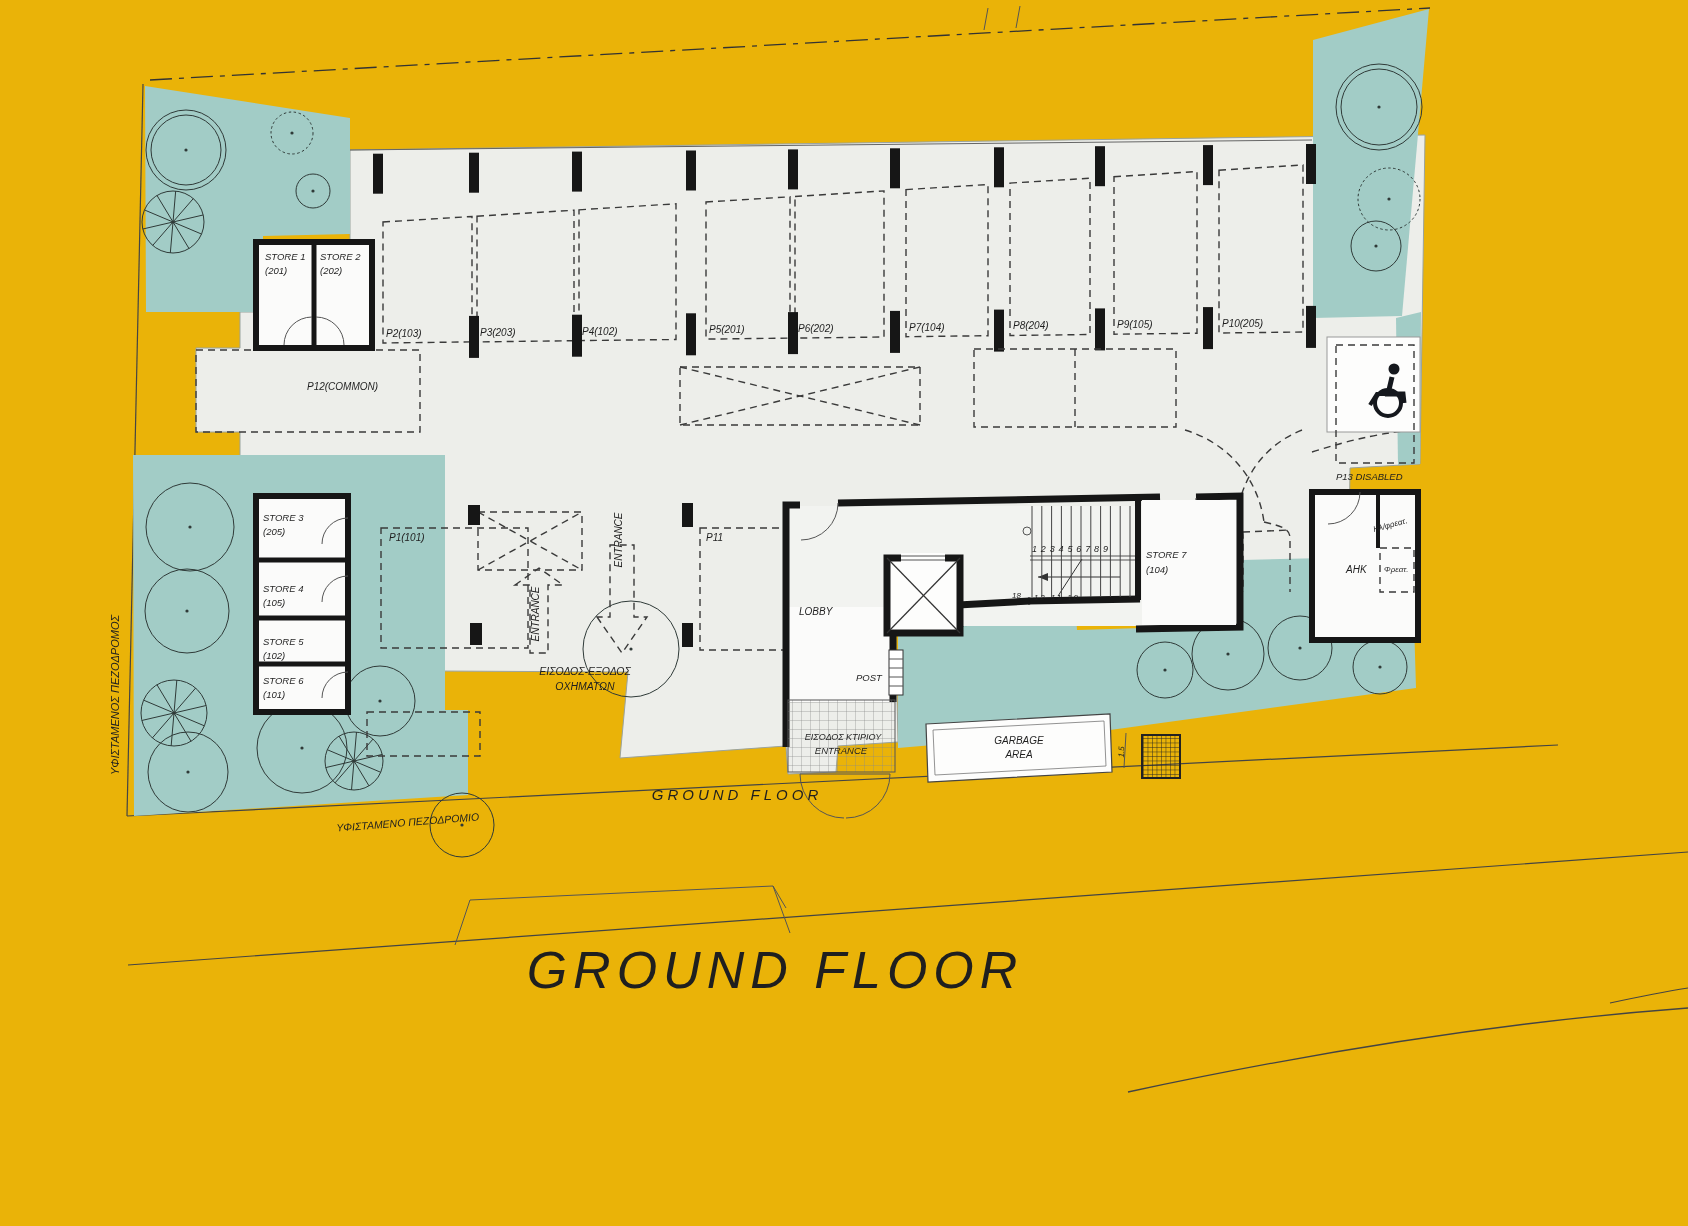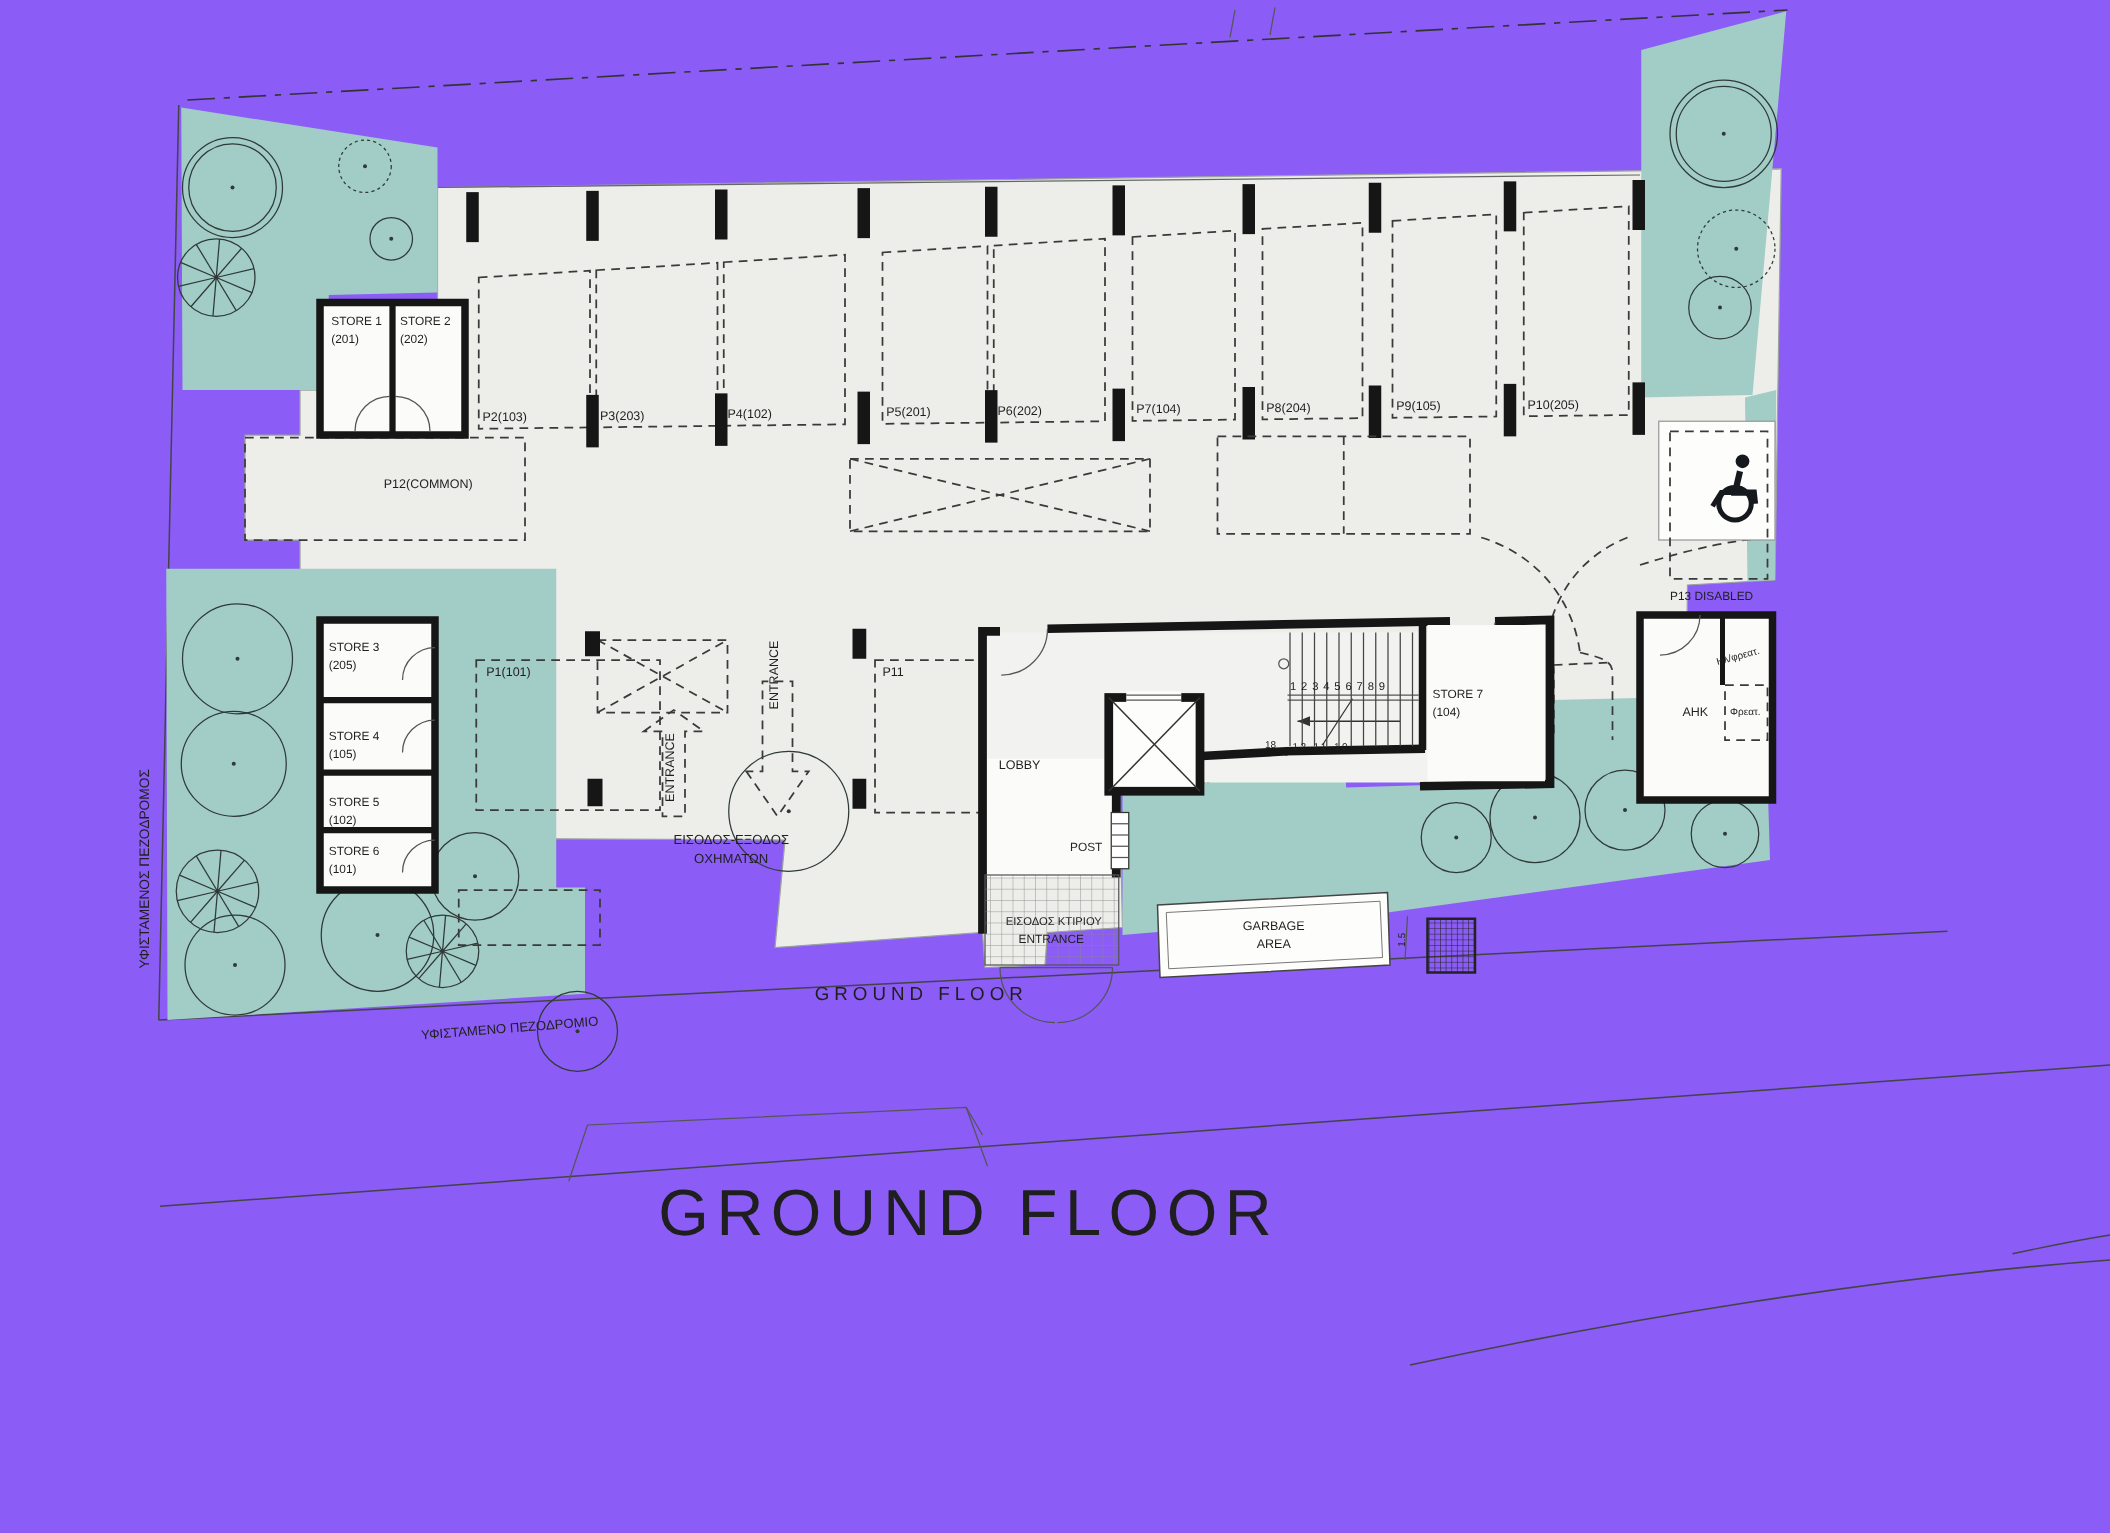--- a/index.html
+++ b/index.html
@@ -1,17 +1,17 @@
 <!DOCTYPE html>
 <html><head>
 <meta charset="utf-8">
 <style>
   html,body{margin:0;padding:0;background:#ffffff;}
   body{font-family:"Liberation Sans", sans-serif;}
-  #stage{position:relative;width:1688px;height:1226px;background:#8b5cf6;overflow:hidden;}
+  #stage{position:relative;width:1688px;height:1226px;background:#eab308;overflow:hidden;font-style:italic;}
   svg{display:block;}
   text{fill:#1f1f1f;}
   .wall{stroke:#161616;fill:none;}
   .thin{stroke:#555;fill:none;stroke-width:1;}
   .dash{stroke:#3a3a3a;fill:none;stroke-width:1.4;stroke-dasharray:7 5;}
   .tree{stroke:#2f3a38;fill:none;stroke-width:1;}
 </style>
 </head>
 <body>
 

